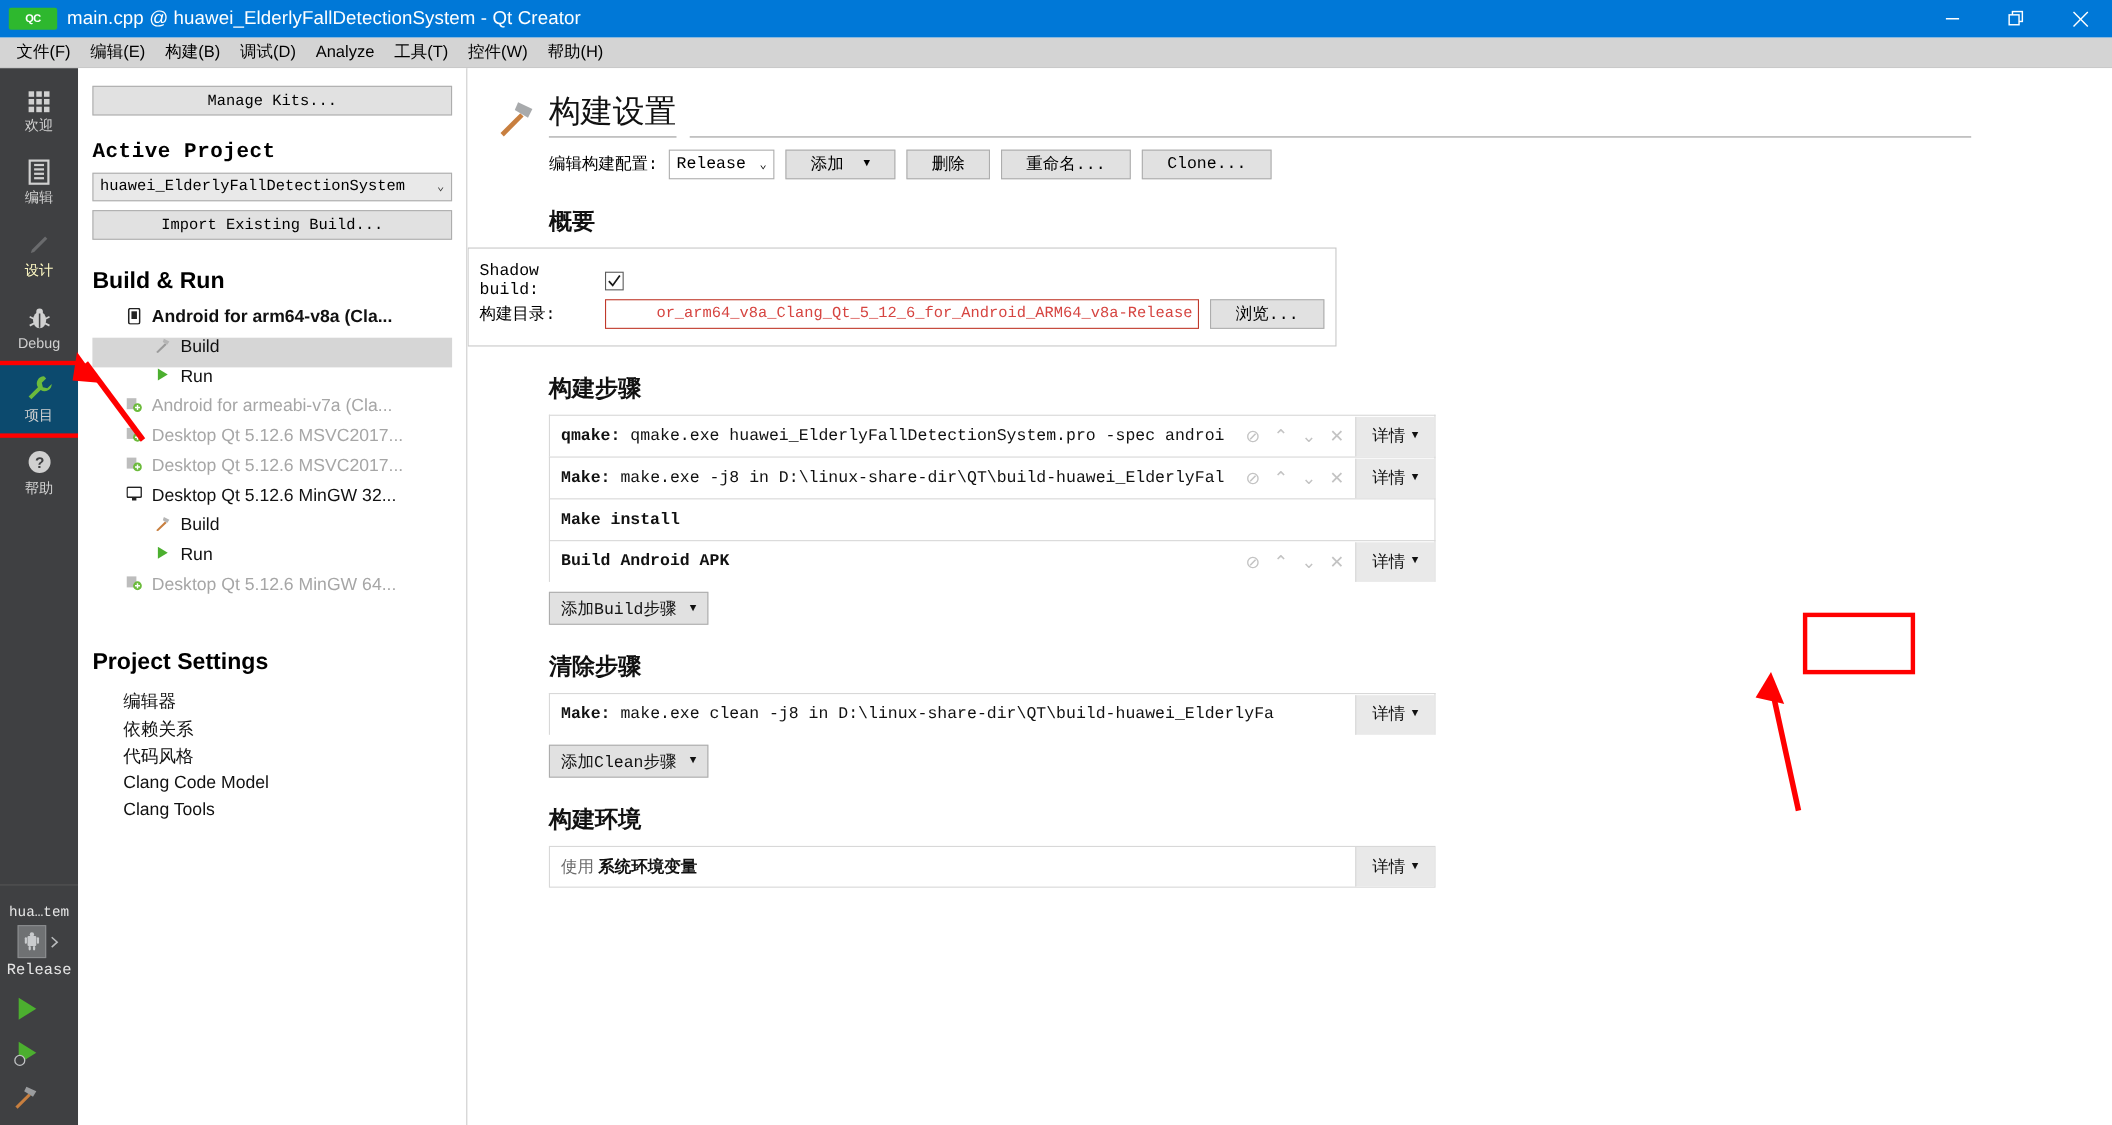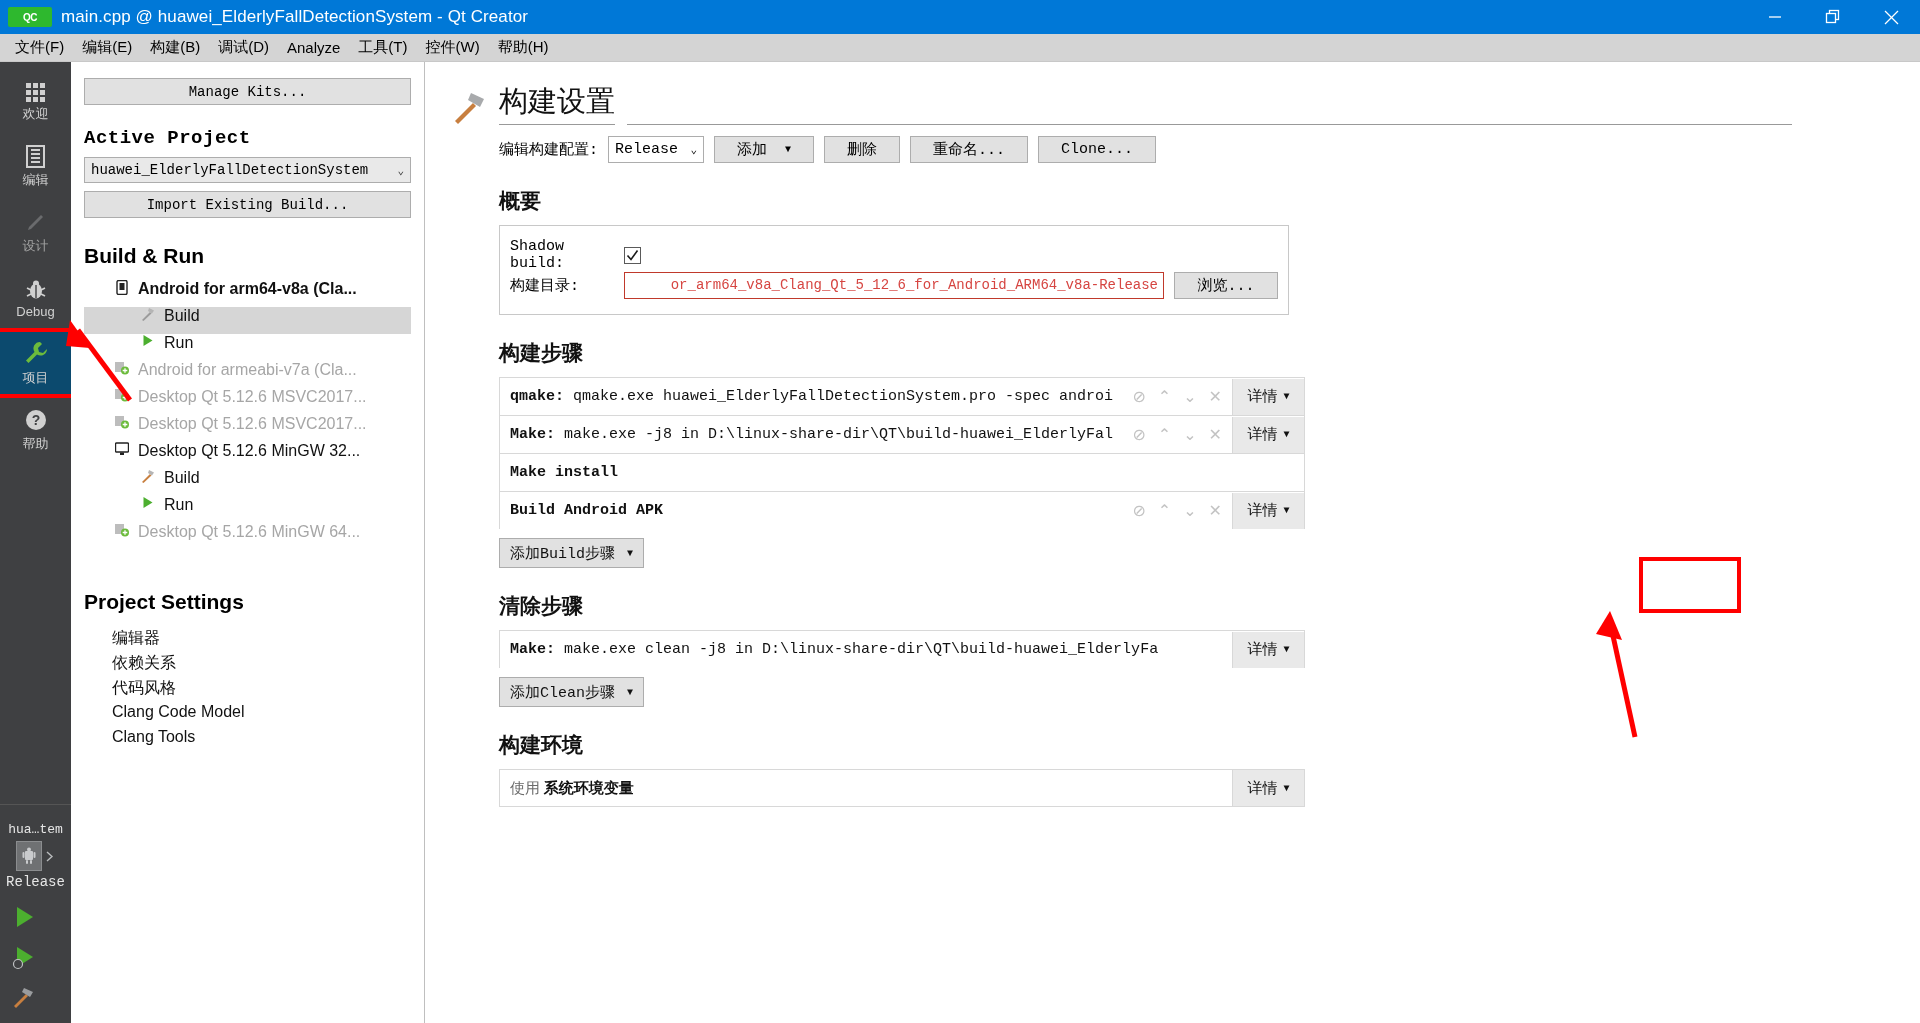--- a/index.html
+++ b/index.html
@@ -52,21 +52,21 @@
   .mode.selected { background: #0c4a6e; }
   .mode.selected:before,
   .mode.selected:after {
     content: ""; position: absolute; left: 0; right: 0; height: 4px; background: #ff0000;
   }
   .mode.selected:before { top: -2px; }
   .mode.selected:after { bottom: -2px; }
   .mode-label {
     font-size: 13px; color: #d0d0d0; font-family: "Liberation Sans", sans-serif;
   }
-  .mode.disabled .mode-label { color: #a3a3a3; text-align: right; }
+  .mode.disabled .mode-label { color: #fef9c3; text-align: right; }
   .mode-ico { height: 26px; display: flex; align-items: flex-end; }
   .grid-ico { display: grid; grid-template-columns: repeat(3, 5px);
     grid-template-rows: repeat(3, 5px); gap: 2px; }
   .grid-ico i { background: #d0d0d0; display: block; }
   .doc-ico {
     width: 19px; height: 23px; border: 2px solid #d0d0d0; background: #3f4042;
     display: flex; flex-direction: column; justify-content: center; gap: 2px; padding: 0 3px;
   }
   .doc-ico i { height: 2px; background: #d0d0d0; display: block; }
   .modebar-spacer { flex: 1; }
@@ -143,21 +143,21 @@
     height: 27px; background: #e1e1e1; border: 1px solid #adadad;
     font-size: 15px; font-family: "Liberation Mono", monospace;
     display: flex; align-items: center; justify-content: center; gap: 18px;
     padding: 0 22px; color: #000;
   }
   .sect-h {
     font-family: "Liberation Serif", serif; font-size: 21px; font-weight: bold;
     color: #111; margin: 24px 0 10px 74px;
   }
   .panelbox {
-    margin-left: 74px; width: 790px; border: 1px solid #c8c8c8; background: #fff;
+    width: 790px; border: 1px solid #c8c8c8; background: #fff;
     padding: 14px 10px 14px 10px;
   }
   .pbrow { display: flex; align-items: center; gap: 10px; height: 30px; }
   .pblabel { font-size: 15px; font-family: "Liberation Mono", monospace; color: #000; width: 104px; }
   .chk {
     width: 17px; height: 17px; border: 1px solid #5a5a5a; background: #fff;
     display: flex; align-items: center; justify-content: center;
   }
   .pathfield {
     flex: 1; height: 27px; border: 1px solid #c0392b; background: #fff;

